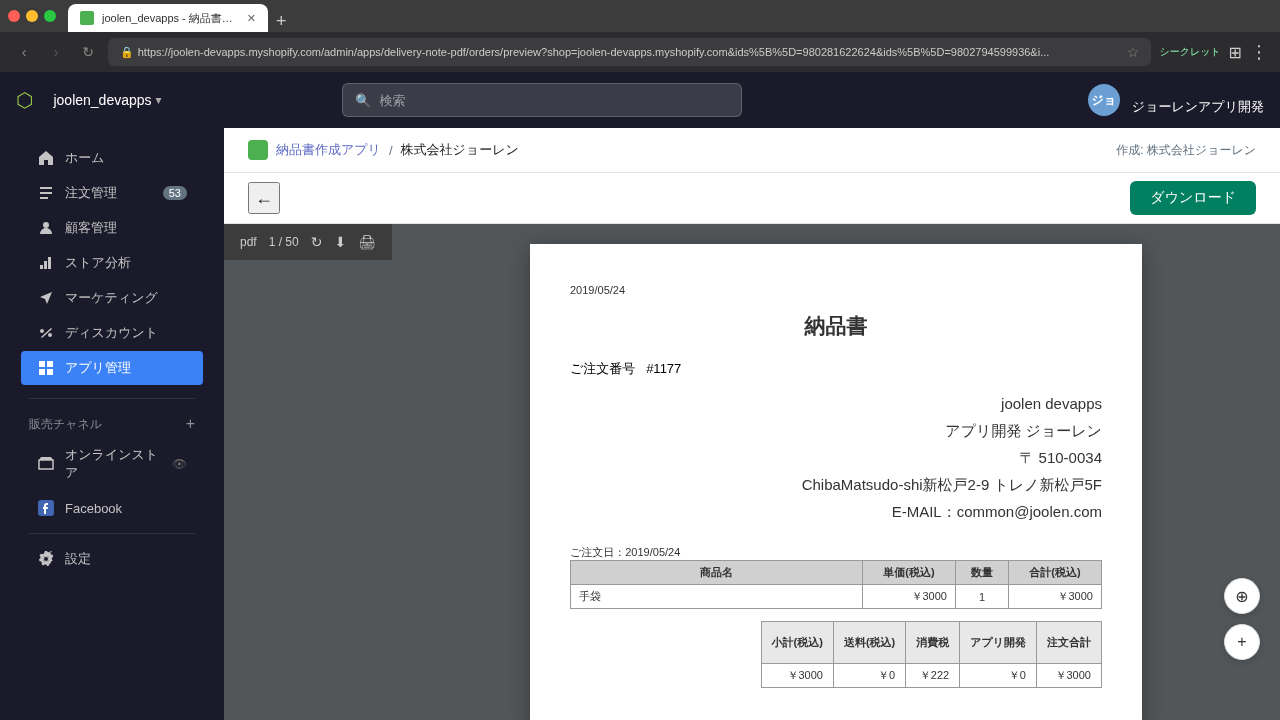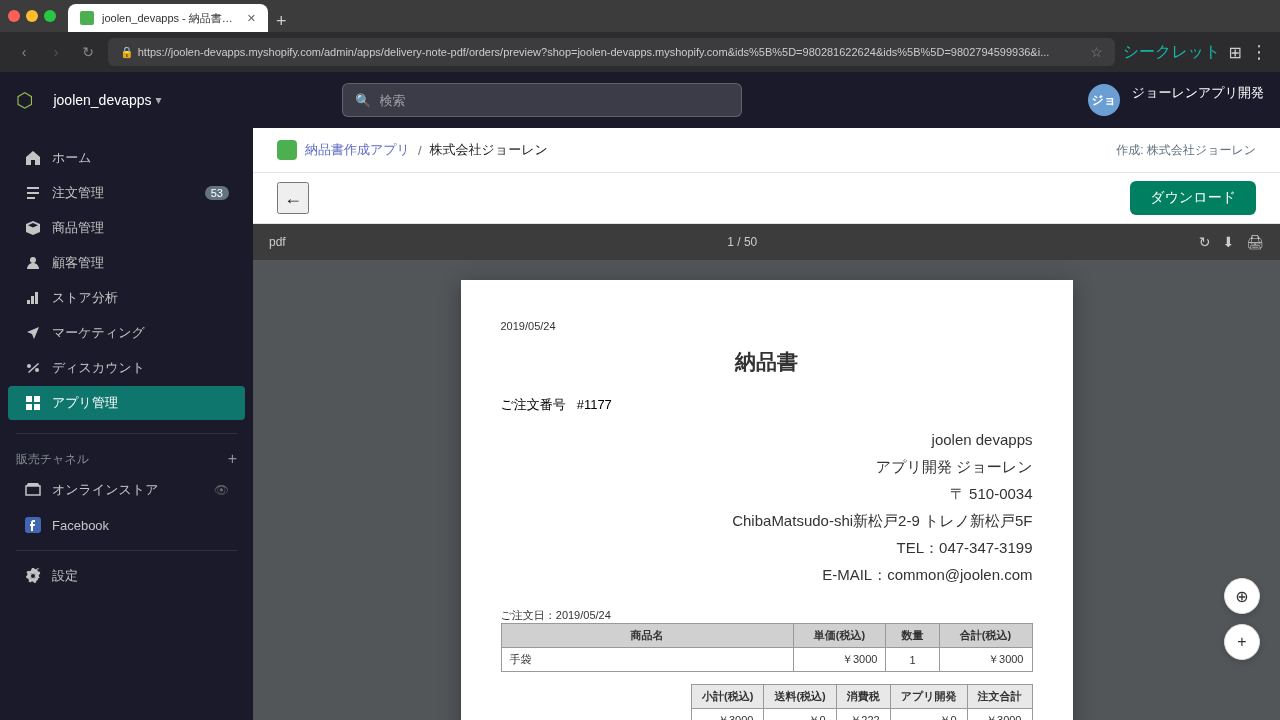--- a/index.html
+++ b/index.html
@@ -19,47 +19,47 @@
     .tab-close { font-size: 11px; color: #666; cursor: pointer; }
     .new-tab { background: none; border: none; color: #ccc; font-size: 18px; cursor: pointer; padding: 0 4px; margin-left: 4px; }
 
     
     .address-bar { background: #2c2c2e; height: 40px; display: flex; align-items: center; padding: 0 12px; gap: 8px; }
     .nav-btn { background: none; border: none; color: #888; font-size: 14px; cursor: pointer; width: 24px; height: 24px; display: flex; align-items: center; justify-content: center; }
     .nav-btn:disabled { color: #555; }
     .url-bar { flex: 1; background: #3c3c3e; border: none; border-radius: 6px; height: 28px; padding: 0 12px; color: #ccc; font-size: 11px; display: flex; align-items: center; overflow: hidden; white-space: nowrap; text-overflow: ellipsis; }
     .url-text { flex: 1; overflow: hidden; text-overflow: ellipsis; white-space: nowrap; font-size: 11px; color: #ccc; }
     .url-star { color: #888; margin-left: 8px; font-size: 14px; }
-    .incognito-label { color: #14b8a6; font-size: 16px; }
+    .incognito-label { color: #86efac; font-size: 10px; }
     .browser-menu { color: #ccc; font-size: 18px; cursor: pointer; }
 
     
     .shopify-admin { display: flex; flex-direction: column; height: calc(720px - 72px); background: #f6f6f7; }
     
     
     .top-nav { background: #1a1a2a; height: 56px; display: flex; align-items: center; padding: 0 16px; gap: 16px; flex-shrink: 0; }
     .shopify-logo { color: #95bf47; font-size: 20px; margin-right: 4px; }
     .store-name { color: #ffffff; font-size: 14px; font-weight: 500; display: flex; align-items: center; gap: 4px; cursor: pointer; }
     .store-name .chevron { color: #aaa; font-size: 12px; }
     .search-bar { flex: 1; max-width: 400px; background: rgba(255,255,255,0.15); border: 1px solid rgba(255,255,255,0.2); border-radius: 6px; height: 34px; display: flex; align-items: center; padding: 0 12px; gap: 8px; margin: 0 auto; }
     .search-icon-top { color: #ccc; font-size: 13px; }
     .search-input { background: none; border: none; color: #fff; font-size: 13px; outline: none; flex: 1; }
     .search-input::placeholder { color: rgba(255,255,255,0.5); }
-    .top-nav-right { display: flex; align-items: flex-start; gap: 12px; margin-left: auto; }
+    .top-nav-right { display: flex; align-items: flex-end; gap: 12px; margin-left: auto; }
     .avatar { width: 32px; height: 32px; border-radius: 50%; background: #6b9fd4; display: flex; align-items: center; justify-content: center; color: white; font-size: 12px; font-weight: bold; }
     .user-name { color: #ffffff; font-size: 13px; }
 
     
     .main-layout { display: flex; flex: 1; overflow: hidden; }
 
     
-    .sidebar { width: 253px; background: #1a1a2a; flex-shrink: 0; overflow-y: auto; padding: 8px 0; }
+    .sidebar { width: 224px; background: #1a1a2a; flex-shrink: 0; overflow-y: auto; padding: 8px 13px; }
     .sidebar-section { padding: 4px 0; }
     .sidebar-item { display: flex; align-items: center; gap: 10px; padding: 8px 16px; cursor: pointer; color: #c4c4c4; font-size: 13px; border-radius: 4px; margin: 1px 8px; }
-    .sidebar-item.active { background: #0f766e; color: #ffffff; align-items: center; }
+    .sidebar-item.active { background: #3b82f6; color: #ffffff; align-items: center; }
     .sidebar-icon { width: 18px; height: 18px; display: flex; align-items: center; justify-content: center; flex-shrink: 0; }
     .sidebar-label { flex: 1; }
     .sidebar-badge { background: #637381; color: white; border-radius: 10px; padding: 1px 6px; font-size: 11px; }
     .sidebar-divider { height: 1px; background: rgba(255,255,255,0.1); margin: 8px 16px; }
     .sidebar-section-title { color: #8c9196; font-size: 12px; padding: 8px 16px 4px; display: flex; align-items: center; justify-content: space-between; }
     .sidebar-section-title .add-btn { color: #8c9196; cursor: pointer; font-size: 16px; }
 
     
     .content-area { flex: 1; display: flex; flex-direction: column; overflow: hidden; background: #f6f6f7; }
 
@@ -71,21 +71,21 @@
     .breadcrumb-sep { color: #637381; }
     .breadcrumb-current { font-size: 13px; color: #202223; }
     .breadcrumb-right { font-size: 12px; color: #637381; }
 
     
     .toolbar { background: #ffffff; border-bottom: 1px solid #e1e3e5; padding: 8px 24px; display: flex; align-items: center; justify-content: space-between; flex-shrink: 0; }
     .back-btn { width: 32px; height: 32px; display: flex; align-items: center; justify-content: center; cursor: pointer; font-size: 18px; color: #202223; }
     .download-btn { background: #008060; color: white; border: none; border-radius: 6px; padding: 8px 20px; font-size: 14px; font-weight: 500; cursor: pointer; }
 
     
-    .pdf-viewer { flex: 1; display: flex; flex-direction: column; overflow: hidden; background: #525659; }
+    .pdf-viewer { flex: 1; display: flex; overflow: hidden; background: #525659; }
     .pdf-toolbar { background: #3c3c3c; height: 36px; display: flex; align-items: center; padding: 0 16px; gap: 12px; flex-shrink: 0; }
     .pdf-label { color: #ccc; font-size: 12px; }
     .pdf-page-info { flex: 1; text-align: center; color: #ccc; font-size: 12px; }
     .pdf-actions { display: flex; gap: 12px; }
     .pdf-action-btn { color: #ccc; cursor: pointer; font-size: 14px; }
 
     .pdf-content { flex: 1; display: flex; align-items: flex-start; justify-content: center; overflow: auto; padding: 20px; }
     .pdf-page { background: white; width: 612px; min-height: 400px; box-shadow: 0 4px 20px rgba(0,0,0,0.3); padding: 40px; position: relative; }
 
     
@@ -97,21 +97,21 @@
     .pdf-order-date { font-size: 11px; color: #333; clear: both; }
 
     .pdf-table { width: 100%; border-collapse: collapse; margin-bottom: 12px; font-size: 11px; }
     .pdf-table th { background: #d0d0d0; border: 1px solid #999; padding: 4px 8px; text-align: center; color: #333; }
     .pdf-table td { border: 1px solid #999; padding: 4px 8px; color: #333; }
     .pdf-table td.right { text-align: right; }
     .pdf-table td.center { text-align: center; }
 
     .pdf-summary-wrap { display: flex; justify-content: flex-end; }
     .pdf-summary { border-collapse: collapse; font-size: 11px; }
-    .pdf-summary th { background: #e8e8e8; border: 1px solid #999; padding: 4px 10px; text-align: center; color: #333; }
+    .pdf-summary th { background: #e8e8e8; border: 1px solid #999; padding: 13px 10px; text-align: center; color: #333; }
     .pdf-summary td { border: 1px solid #999; padding: 4px 10px; text-align: right; color: #333; }
 
     
     .float-btns { position: absolute; right: 20px; bottom: 60px; display: flex; flex-direction: column; gap: 10px; }
     .float-btn { width: 36px; height: 36px; border-radius: 50%; background: #fff; border: 1px solid #ddd; display: flex; align-items: center; justify-content: center; cursor: pointer; font-size: 16px; color: #333; box-shadow: 0 2px 6px rgba(0,0,0,0.15); }
 
     
     .settings-item { display: flex; align-items: center; gap: 10px; padding: 8px 16px; cursor: pointer; color: #c4c4c4; font-size: 13px; margin: 1px 8px; border-radius: 4px; }
   </style>
 </head>
@@ -186,28 +186,20 @@
             <svg width="16" height="16" viewBox="0 0 16 16" fill="currentColor">
                 <rect x="2" y="2" width="12" height="2"></rect>
                 <rect x="2" y="7" width="12" height="2"></rect>
                 <rect x="2" y="12" width="8" height="2"></rect>
               </svg>
           </div>
           <span class="sidebar-label">注文管理</span>
           <span class="sidebar-badge">53</span>
         </div>
 
-        <div class="sidebar-item">
-          <div class="sidebar-icon">
-            <svg width="16" height="16" viewBox="0 0 16 16" fill="currentColor">
-                <path d="M8 1L1 4v8l7 3 7-3V4L8 1zm0 2l5 2.2-5 2.2L3 5.2 8 3z"></path>
-              </svg>
-          </div>
-          <span class="sidebar-label">商品管理</span>
-        </div>
 
         <div class="sidebar-item">
           <div class="sidebar-icon">
             <svg width="16" height="16" viewBox="0 0 16 16" fill="currentColor">
                 <circle cx="8" cy="5" r="3"></circle>
                 <path d="M2 14c0-3.3 2.7-6 6-6s6 2.7 6 6H2z"></path>
               </svg>
           </div>
           <span class="sidebar-label">顧客管理</span>
         </div>
@@ -334,21 +326,20 @@
                 <span>ご注文番号</span>&nbsp;&nbsp;
                 <span>#1177</span>
               </span>
             </div>
 
             <div class="pdf-sender-block">
               <p>joolen devapps</p>
               <p>アプリ開発 ジョーレン</p>
               <p>〒 510-0034</p>
               <p>ChibaMatsudo-shi新松戸2-9 トレノ新松戸5F</p>
-              <p>TEL：047-347-3199</p>
               <p>E-MAIL：common@joolen.com</p>
             </div>
 
             <div class="pdf-order-date">ご注文日：2019/05/24</div>
 
             <table class="pdf-table">
               <thead>
                 <tr>
                   <th style="width:55%;">商品名</th>
                   <th>単価(税込)</th>

